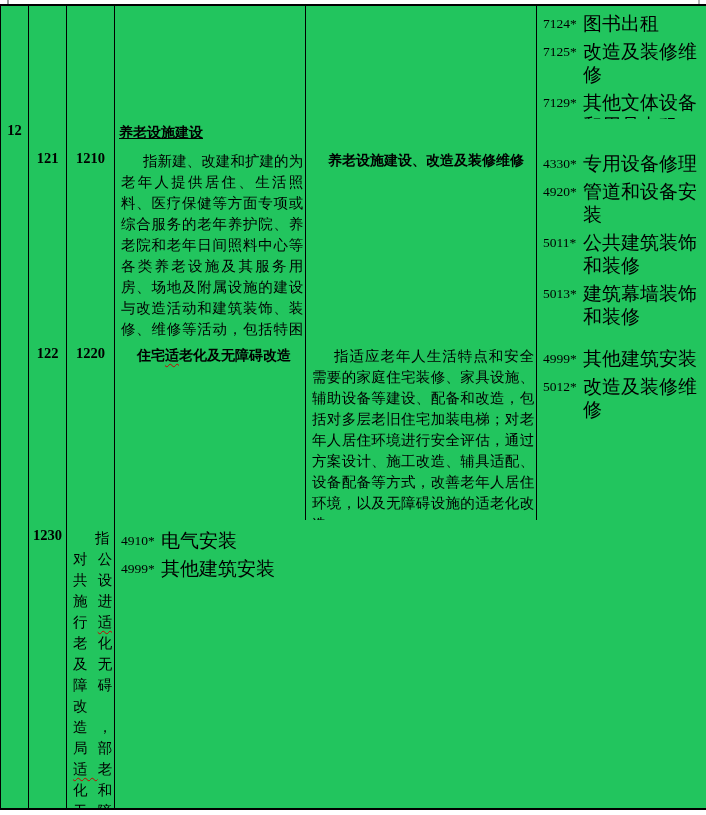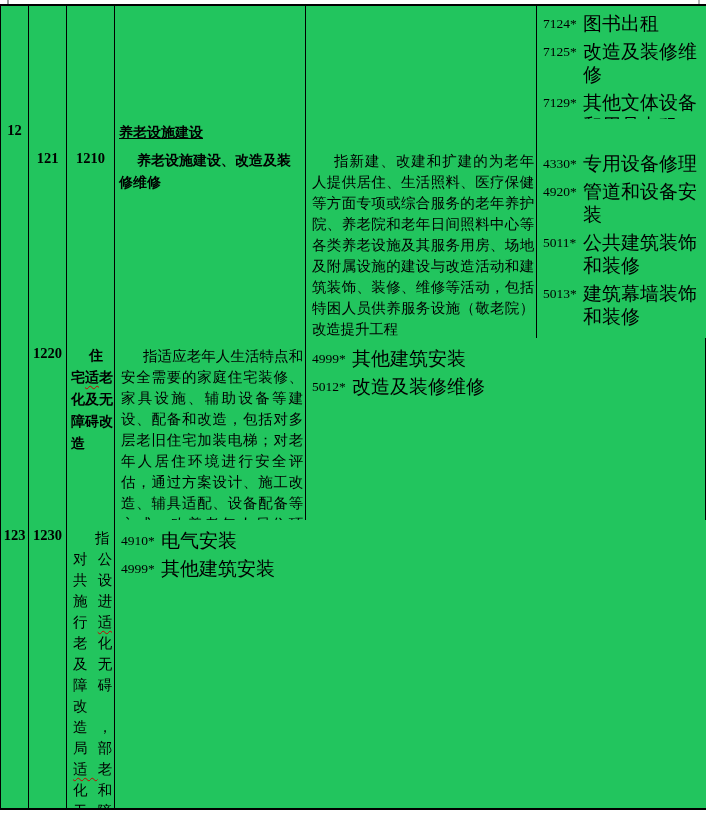--- a/index.html
+++ b/index.html
@@ -95,58 +95,58 @@
   <div class="cell vline num num-sect">12</div>
   <div class="cell vline"></div>
   <div class="cell vline"></div>
   <div class="cell vline sect-title">养老设施建设</div>
   <div class="cell vline"></div>
   <div class="cell"></div>
 
   <div class="cell vline"></div>
   <div class="cell vline num">121</div>
   <div class="cell vline num">1210</div>
+  <div class="cell vline desc"><span>指新建、改建和扩建的为老年人提供居住、生活照料、医疗保健等方面专项或综合服务的老年养护院、养老院和老年日间照料中心等各类养老设施及其服务用房、场地及附属设施的建设与改造活动和建筑装饰、装修、维修等活动，包括特困人员供养服务设施（敬老院）改造提升工程</span></div>
   <div class="cell vline name"><span>养老设施建设、改造及装修维修</span></div>
-  <div class="cell vline desc"><span>指新建、改建和扩建的为老年人提供居住、生活照料、医疗保健等方面专项或综合服务的老年养护院、养老院和老年日间照料中心等各类养老设施及其服务用房、场地及附属设施的建设与改造活动和建筑装饰、装修、维修等活动，包括特困人员供养服务设施（敬老院）改造提升工程</span></div>
   <div class="cell codes mid">
       <div class="code-entry">
         <span class="code-num">4330*</span>
         <span class="code-label">专用设备修理</span>
       </div>
       <div class="code-entry">
         <span class="code-num">4920*</span>
         <span class="code-label">管道和设备安装</span>
       </div>
       <div class="code-entry">
         <span class="code-num">5011*</span>
         <span class="code-label">公共建筑装饰和装修</span>
       </div>
       <div class="code-entry">
         <span class="code-num">5013*</span>
         <span class="code-label">建筑幕墙装饰和装修</span>
       </div>
     </div>
 
   <div class="cell vline"></div>
+  <div class="cell vline num">122</div>
   <div class="cell vline num">1220</div>
   <div class="cell vline name"><span>住宅</span><span class="mark-spell">适</span><span>老化及无障碍改造</span></div>
   <div class="cell vline desc"><span>指适应老年人生活特点和安全需要的家庭住宅装修、家具设施、辅助设备等建设、配备和改造，包括对多层老旧住宅加装电梯；对老年人居住环境进行安全评估，通过方案设计、施工改造、辅具适配、设备配备等方式，改善老年人居住环境，以及无障碍设施的适老化改造</span></div>
   <div class="cell codes mid">
       <div class="code-entry">
         <span class="code-num">4999*</span>
         <span class="code-label">其他建筑安装</span>
       </div>
       <div class="code-entry">
         <span class="code-num">5012*</span>
         <span class="code-label">改造及装修维修</span>
       </div>
     </div>
 
   <div class="cell vline"></div>
-  <div class="cell vline num">123</div>
   <div class="cell vline num">1230</div>
   <div class="cell vline desc"><span>指对公共设施进行</span><span class="mark-spell">适</span><span>老化及无障碍改造，局部</span><span class="mark-spell">适</span><span>老化和无障碍环境功能改善的活动，包括临水和临空的活动场所、踏步及坡道等设施设置安全护栏、扶手及照明设施，老年人自主安全地通行道路、出入相关建筑物、搭乘公共交通工具、交流信息、获得社区服务密切相关的公共设施的无障碍设计与改造，对坡道、楼梯、电梯、扶手等居住区公共设施无障碍改造，公共厕所或公共卫生间的适老化改造，以及老年人生活</span><span class="mark-grammar">圈配套</span><span>设施的建设和完善</span></div>
   <div class="cell codes mid">
       <div class="code-entry">
         <span class="code-num">4910*</span>
         <span class="code-label">电气安装</span>
       </div>
       <div class="code-entry">
         <span class="code-num">4999*</span>
         <span class="code-label">其他建筑安装</span>

